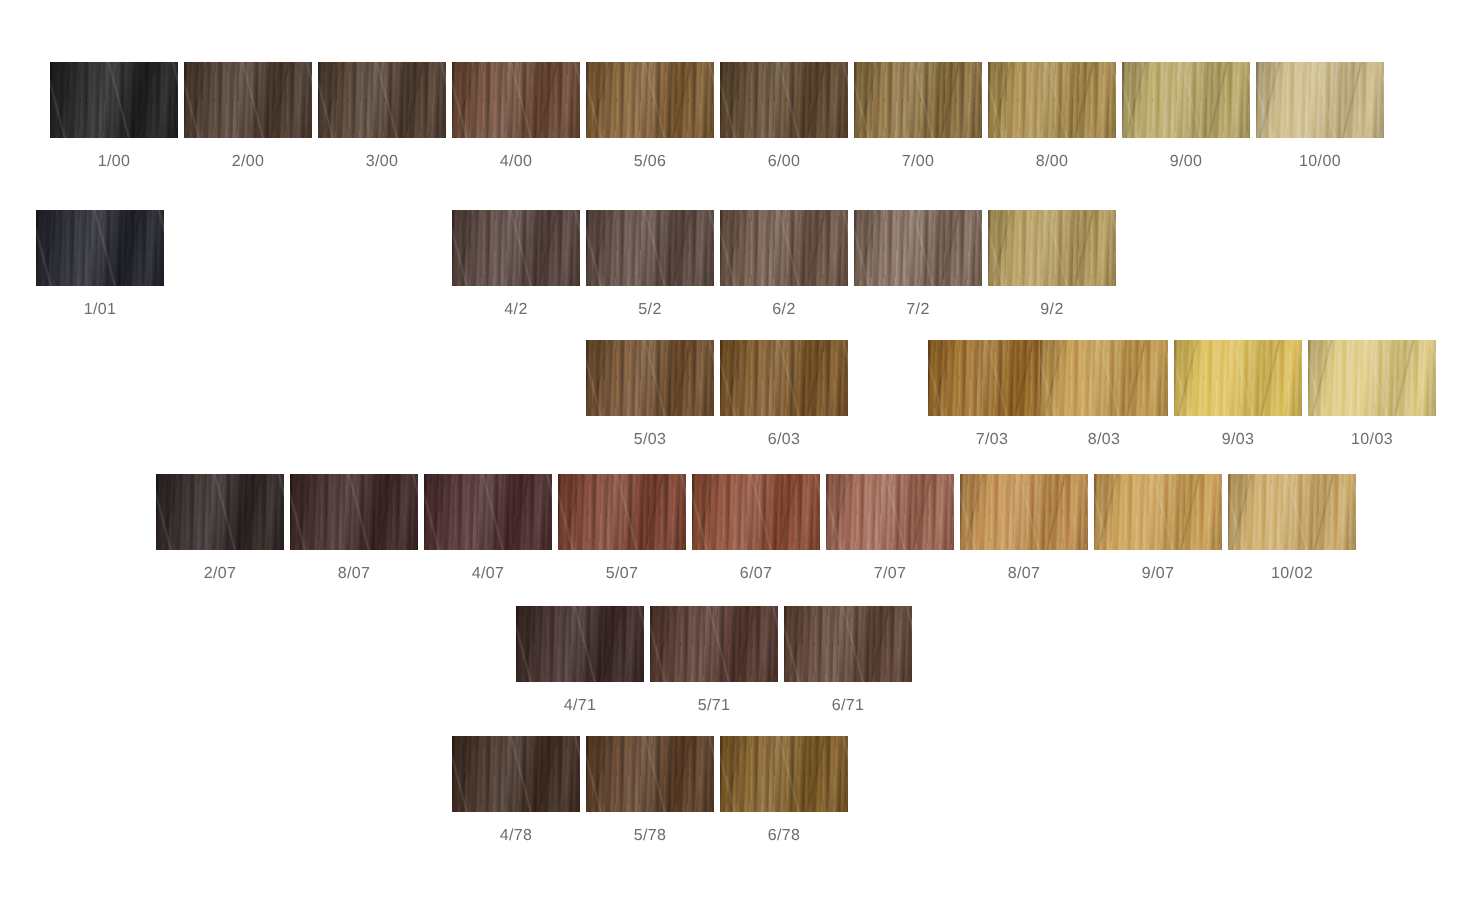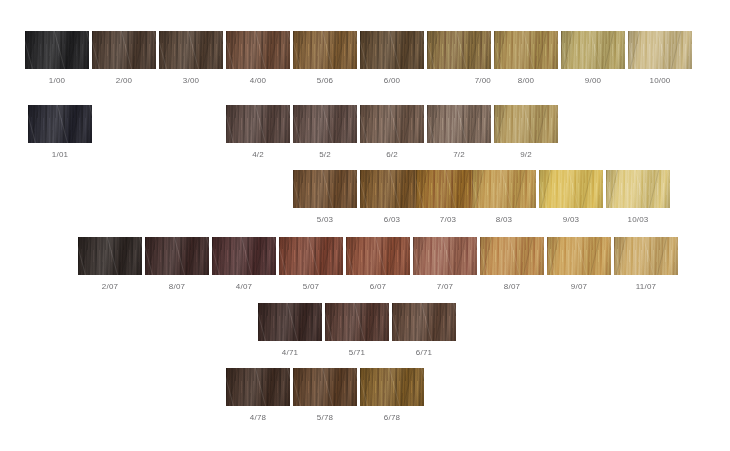--- a/index.html
+++ b/index.html
@@ -165,21 +165,21 @@
         <div class="swatch-label" style="color: rgb(109, 109, 112);">5/06</div>
       </div>
       <div class="swatch-cell" style="width: 64px; margin-right: 3px;">
         <div class="swatch-tile" title="6/00" style="width: 64px; height: 38px; background-color: rgb(92, 69, 44);">
           <div class="sheen"></div>
           <div class="strands"></div>
           <div class="stray"></div>
         </div>
         <div class="swatch-label" style="color: rgb(109, 109, 112);">6/00</div>
       </div>
-      <div class="swatch-cell" style="width: 64px; margin-right: 3px; align-items: flex-end;">
+      <div class="swatch-cell" style="width: 64px; margin-right: 3px;">
         <div class="swatch-tile" title="7/00" style="width: 64px; height: 38px; background-color: rgb(138, 111, 62);">
           <div class="sheen"></div>
           <div class="strands"></div>
           <div class="stray"></div>
         </div>
         <div class="swatch-label" style="color: rgb(109, 109, 112);">7/00</div>
       </div>
       <div class="swatch-cell" style="width: 64px; margin-right: 3px;">
         <div class="swatch-tile" title="8/00" style="width: 64px; height: 38px; background-color: rgb(169, 140, 76);">
           <div class="sheen"></div>
@@ -198,21 +198,21 @@
       </div>
       <div class="swatch-cell" style="width: 64px; margin-right: 3px;">
         <div class="swatch-tile" title="10/00" style="width: 64px; height: 38px; background-color: rgb(205, 187, 138);">
           <div class="sheen"></div>
           <div class="strands"></div>
           <div class="stray"></div>
         </div>
         <div class="swatch-label" style="color: rgb(109, 109, 112);">10/00</div>
       </div>
     </div>
-    <div class="swatch-row" style="left: 28px; top: 105px;">
+    <div class="swatch-row" style="left: 18px; top: 105px;">
       <div class="swatch-cell" style="width: 64px; margin-right: 3px;">
         <div class="swatch-tile" title="1/01" style="width: 64px; height: 38px; background-color: rgb(32, 32, 42);">
           <div class="sheen"></div>
           <div class="strands"></div>
           <div class="stray"></div>
         </div>
         <div class="swatch-label" style="color: rgb(109, 109, 112);">1/01</div>
       </div>
     </div>
     <div class="swatch-row" style="left: 226px; top: 105px;">
@@ -267,21 +267,21 @@
         <div class="swatch-label" style="color: rgb(109, 109, 112);">5/03</div>
       </div>
       <div class="swatch-cell" style="width: 64px; margin-right: 3px;">
         <div class="swatch-tile" title="6/03" style="width: 64px; height: 38px; background-color: rgb(122, 84, 38);">
           <div class="sheen"></div>
           <div class="strands"></div>
           <div class="stray"></div>
         </div>
         <div class="swatch-label" style="color: rgb(109, 109, 112);">6/03</div>
       </div>
-      <div class="swatch-cell" style="width: 42px; margin-right: 3px;">
+      <div class="swatch-cell" style="width: 42px; margin-right: 3px; margin-left: 48px;">
         <div class="swatch-tile" title="7/03" style="width: 64px; height: 38px; background-color: rgb(154, 107, 39);">
           <div class="sheen"></div>
           <div class="strands"></div>
           <div class="stray"></div>
         </div>
         <div class="swatch-label" style="color: rgb(109, 109, 112);">7/03</div>
       </div>
       <div class="swatch-cell" style="width: 64px; margin-right: 3px;">
         <div class="swatch-tile" title="8/03" style="width: 64px; height: 38px; background-color: rgb(193, 154, 78);">
           <div class="sheen"></div>
@@ -371,21 +371,21 @@
           <div class="stray"></div>
         </div>
         <div class="swatch-label" style="color: rgb(109, 109, 112);">9/07</div>
       </div>
       <div class="swatch-cell" style="width: 64px; margin-right: 3px;">
         <div class="swatch-tile" title="10/07" style="width: 64px; height: 38px; background-color: rgb(205, 172, 107);">
           <div class="sheen"></div>
           <div class="strands"></div>
           <div class="stray"></div>
         </div>
-        <div class="swatch-label" style="color: rgb(109, 109, 112);">11/07</div>
+        <div class="swatch-label" style="color: rgb(109, 109, 112);">10/02</div>
       </div>
     </div>
     <div class="swatch-row" style="left: 226px; top: 303px;">
       <div class="swatch-cell" style="width: 64px; margin-right: 3px; padding-left: 32px;">
         <div class="swatch-tile" title="4/71" style="width: 64px; height: 38px; background-color: rgb(58, 38, 34);">
           <div class="sheen"></div>
           <div class="strands"></div>
           <div class="stray"></div>
         </div>
         <div class="swatch-label" style="color: rgb(109, 109, 112);">4/71</div>

